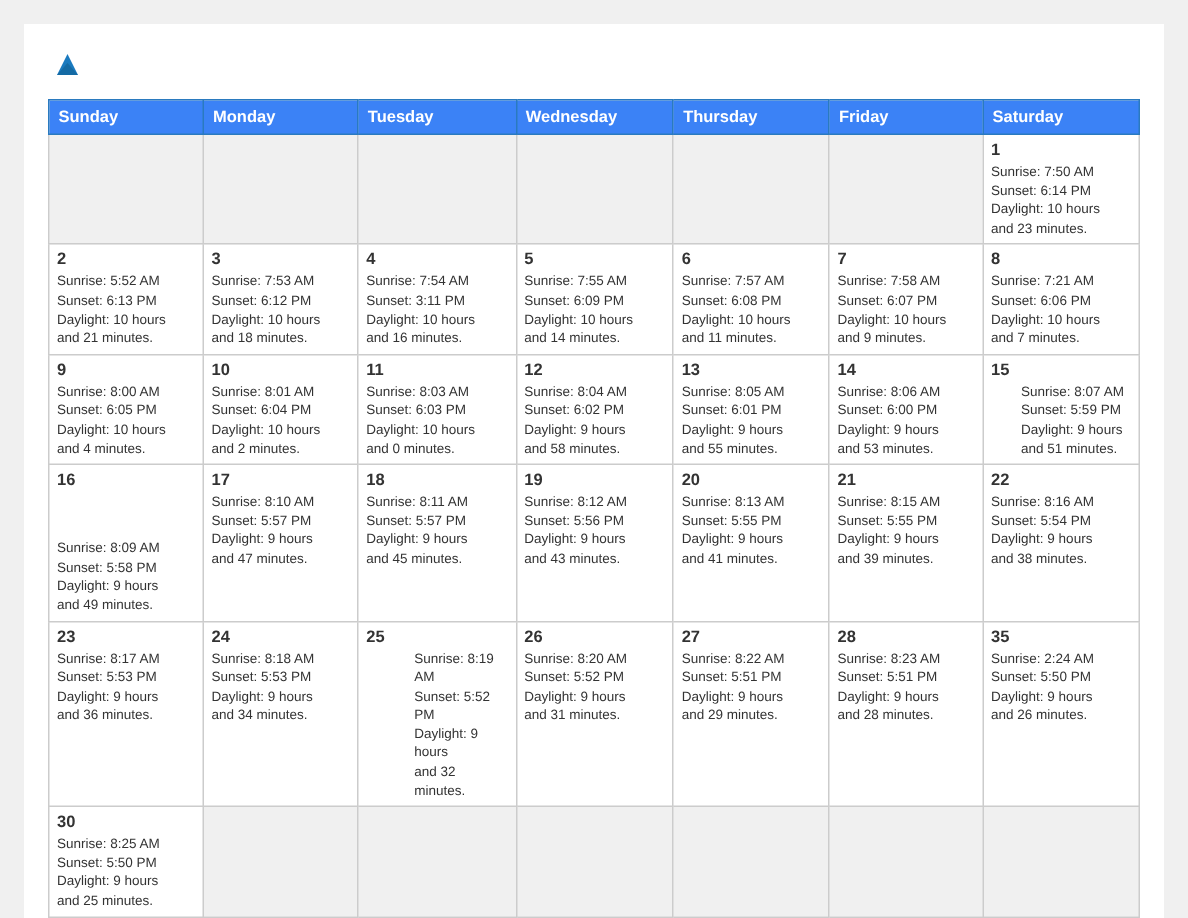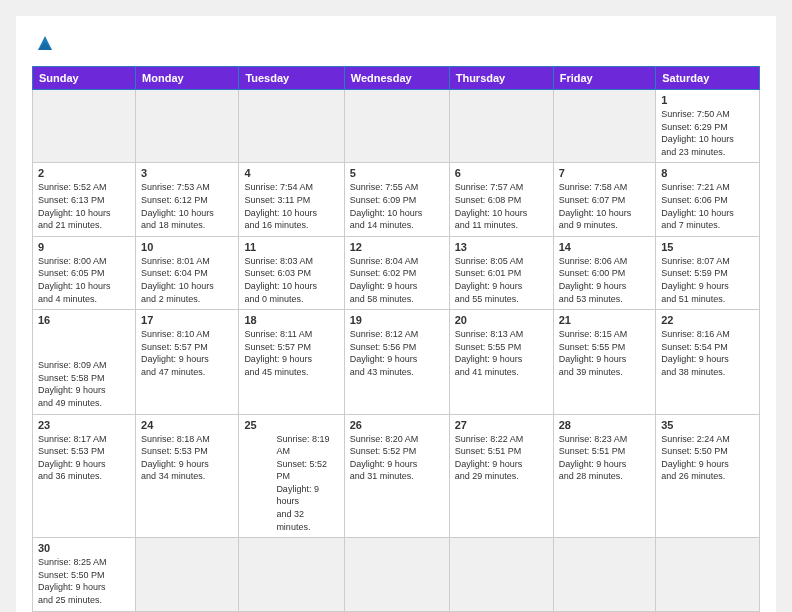--- a/index.html
+++ b/index.html
@@ -48,21 +48,21 @@
       font-size: 14px;
       color: #555;
       margin-top: 2px;
     }
     .calendar {
       width: 100%;
       border-collapse: collapse;
       font-size: 10px;
     }
     .calendar th {
-      background-color: #6d28d9;
+      background-color: #3b82f6;
       color: white;
       text-align: left;
       padding: 5px 6px;
       font-size: 11px;
       font-weight: bold;
       border: 1px solid #2a7abf;
     }
     .calendar td {
       border: 1px solid #ccc;
       vertical-align: top;
@@ -124,21 +124,21 @@
     <tr>
           <td class="shaded"></td>
           <td class="shaded"></td>
           <td class="shaded"></td>
           <td class="shaded"></td>
           <td class="shaded"></td>
           <td class="shaded"></td>
           <td>
             <div class="day-number">1</div>
             <div class="day-info" style="white-space: pre-line;">Sunrise: 7:50 AM
-Sunset: 6:29 PM
+Sunset: 6:14 PM
 Daylight: 10 hours
 and 23 minutes.</div>
           </td>
         </tr>
         <tr>
           <td>
             <div class="day-number">2</div>
             <div class="day-info" style="white-space: pre-line;">Sunrise: 5:52 AM
 Sunset: 6:13 PM
 Daylight: 10 hours
@@ -225,21 +225,21 @@
           </td>
           <td>
             <div class="day-number">14</div>
             <div class="day-info" style="white-space: pre-line;">Sunrise: 8:06 AM
 Sunset: 6:00 PM
 Daylight: 9 hours
 and 53 minutes.</div>
           </td>
           <td>
             <div class="day-number">15</div>
-            <div class="day-info" style="white-space: pre-line;">Sunrise: 8:07 AM
+            <div class="day-info" style="white-space: pre-line; margin-left: 20px;">Sunrise: 8:07 AM
 Sunset: 5:59 PM
 Daylight: 9 hours
 and 51 minutes.</div>
           </td>
         </tr>
         <tr>
           <td>
             <div class="day-number">16</div>
             <div class="day-info" style="white-space: pre-line; margin-top: 33px;">Sunrise: 8:09 AM
 Sunset: 5:58 PM

